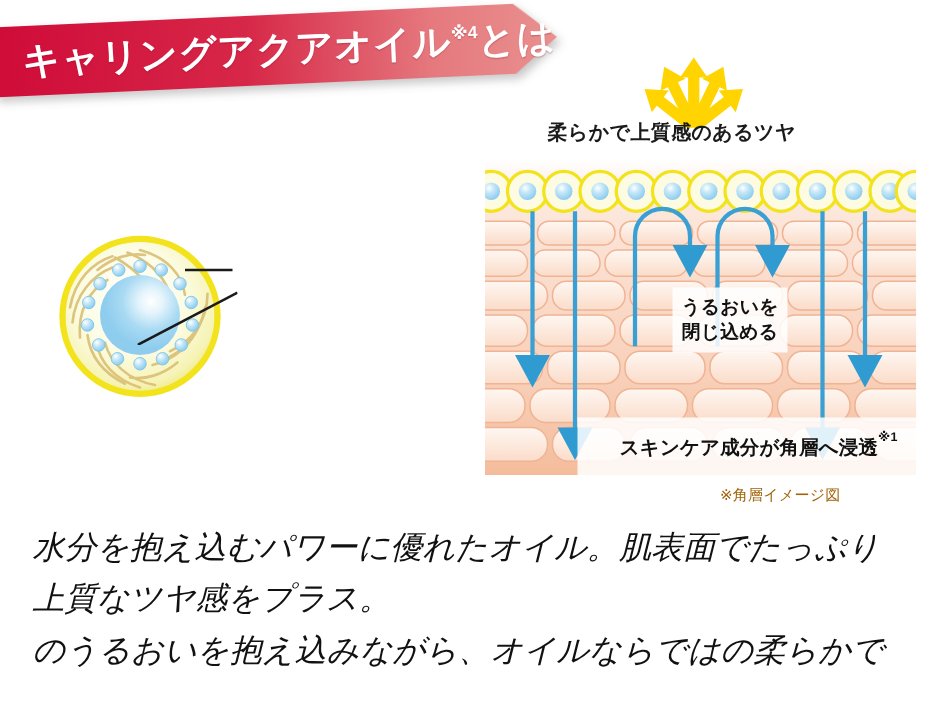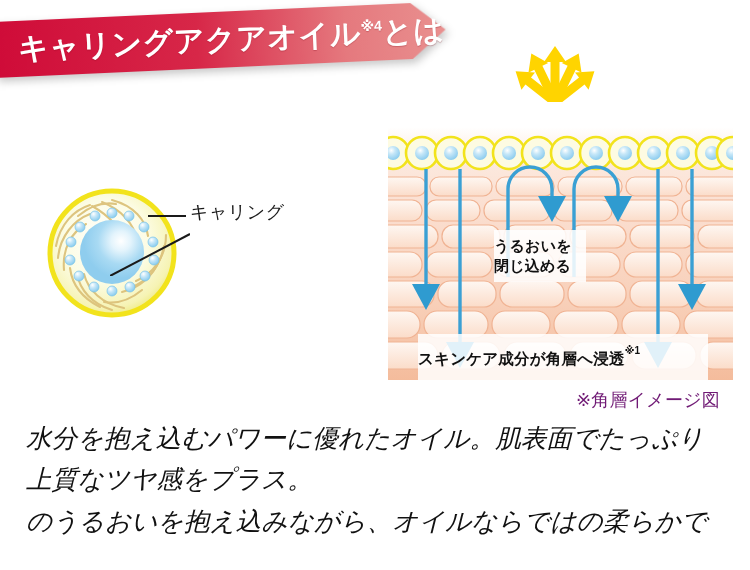--- a/index.html
+++ b/index.html
@@ -33,27 +33,27 @@
   #label-water{position:absolute;left:190px;top:262px;font-size:18px;line-height:1.42;
     letter-spacing:0.5px;color:#1a1a1a;white-space:nowrap;}
 
   
   #skin-caption{position:absolute;left:438px;top:96px;font-size:16px;font-weight:bold;
     letter-spacing:0.3px;color:#1a1a1a;white-space:nowrap;}
   #rays{position:absolute;left:440px;top:44px;width:230px;height:58px;}
   #skin-panel{position:absolute;left:388px;top:127px;width:345px;height:253px;overflow:hidden;}
   #skin-svg{position:absolute;left:0;top:0;}
   .chip{position:absolute;background:rgba(255,255,255,0.86);
-    display:flex;flex-direction:column;justify-content:center;
+    display:flex;flex-direction:column;align-items:center;justify-content:center;
     font-size:15px;font-weight:bold;line-height:1.32;color:#111;letter-spacing:0.2px;
-    white-space:nowrap;}
+    white-space:nowrap;margin-left:44px;}
   #chip-lock{left:494px;top:230px;width:92px;height:52px;}
   #chip-absorb{left:418px;top:334px;width:290px;height:50px;font-size:15.5px;}
   #chip-absorb .sup{font-size:10px;vertical-align:super;position:relative;top:-4px;}
-  #skin-note{position:absolute;left:576px;top:388px;font-size:18px;color:#701a75;
+  #skin-note{position:absolute;left:576px;top:388px;font-size:12px;color:#a16207;
     letter-spacing:0.2px;white-space:nowrap;}
 
   
   #body-copy{position:absolute;left:26px;top:418px;width:706px;
     font-size:25.5px;line-height:1.62;letter-spacing:0.2px;color:#111;font-style:italic;}
   #body-copy div{white-space:nowrap;}
 </style>
 </head>
 <body>
 
@@ -137,21 +137,20 @@
 
     <circle cx="70" cy="66" r="32" fill="url(#gCore)"></circle>
   </svg>
 
   <div id="leader-oil"></div>
   <svg id="leader-water" viewBox="0 0 80 44">
     <line x1="0" y1="44" x2="80" y2="2" stroke="#1a1a1a" stroke-width="2"></line>
   </svg>
 
   <div id="label-oil">
-    <div>キャリング</div>
   </div>
 
 
   <svg id="rays" viewBox="0 0 230 58">
     <g fill="#ffd400">
       <g transform="translate(115,58) rotate(0)">
         <path d="M-4.5,0 L-4.5,-40 L-11,-40 L0,-56 L11,-40 L4.5,-40 L4.5,0 Z"></path>
       </g>
       <g transform="translate(115,58) rotate(-26)">
         <path d="M-4.5,0 L-4.5,-38 L-11,-38 L0,-54 L11,-38 L4.5,-38 L4.5,0 Z"></path>
@@ -161,20 +160,21 @@
       </g>
       <g transform="translate(115,58) rotate(-52)">
         <path d="M-4.5,0 L-4.5,-34 L-11,-34 L0,-50 L11,-34 L4.5,-34 L4.5,0 Z"></path>
       </g>
       <g transform="translate(115,58) rotate(52)">
         <path d="M-4.5,0 L-4.5,-34 L-11,-34 L0,-50 L11,-34 L4.5,-34 L4.5,0 Z"></path>
       </g>
     </g>
   </svg>
 
+  <div id="skin-caption">柔らかで上質感のあるツヤ</div>
 
   <div id="skin-panel">
     <svg id="skin-svg" width="345" height="253" viewBox="0 0 345 253">
       <defs>
         <linearGradient id="gSkin" x1="0" y1="0" x2="0" y2="1">
           <stop offset="0%" stop-color="#fdf0e8"></stop>
           <stop offset="30%" stop-color="#fbe0d2"></stop>
           <stop offset="70%" stop-color="#f8cfb8"></stop>
           <stop offset="100%" stop-color="#f4bc9c"></stop>
         </linearGradient>

